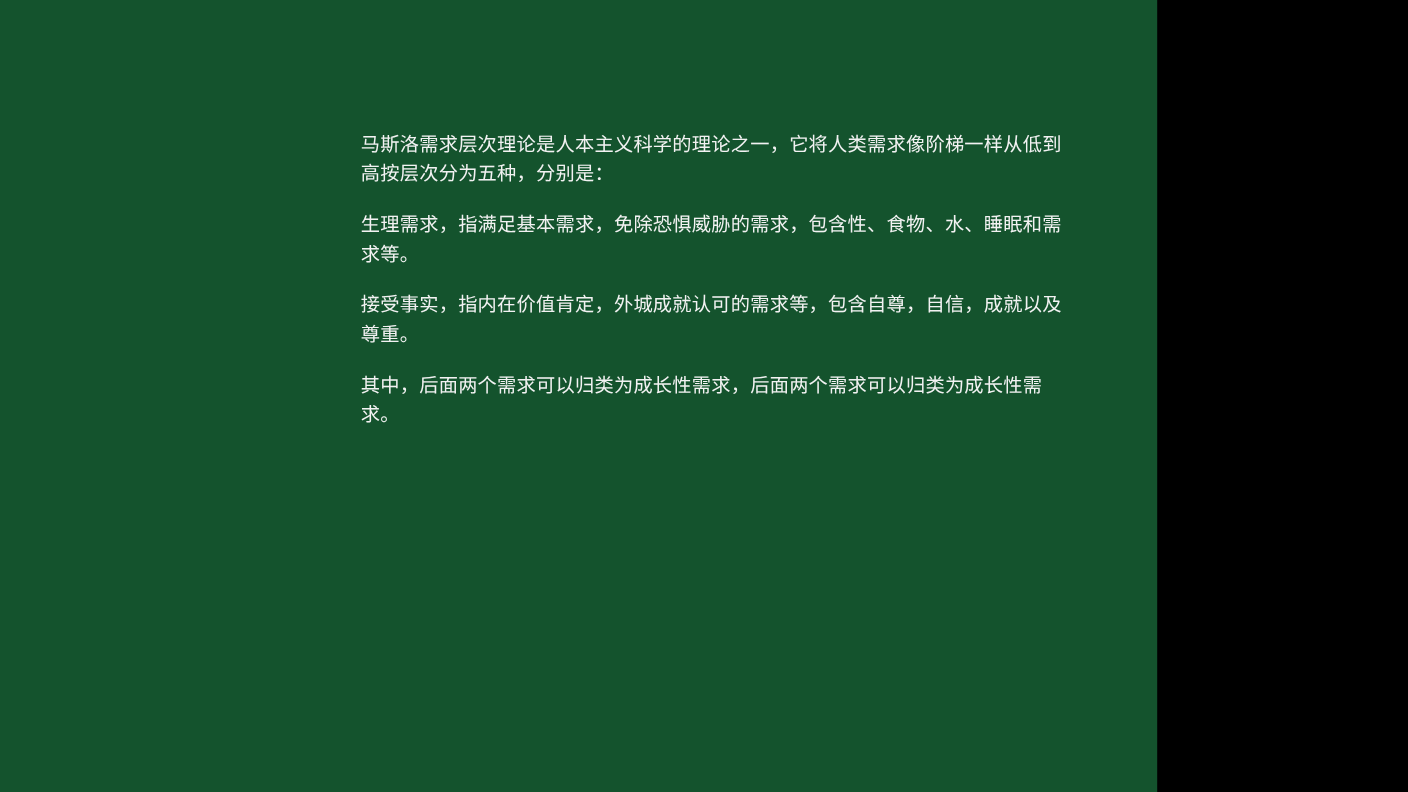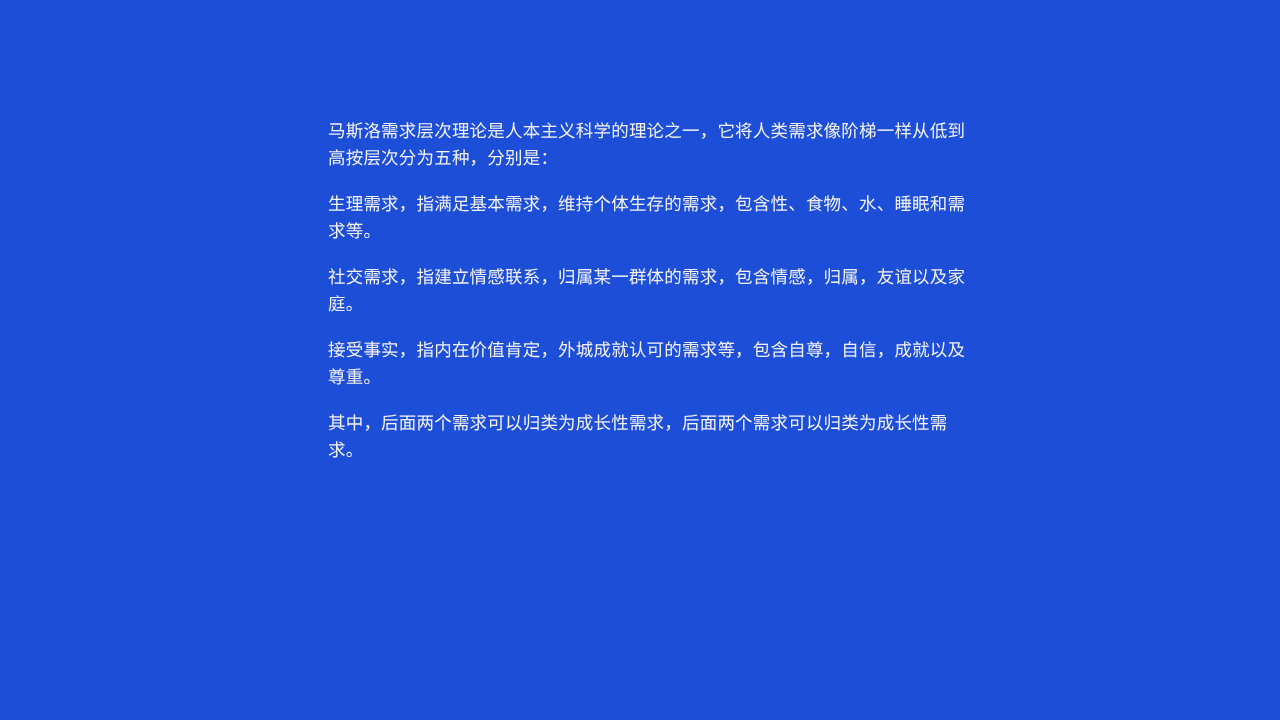--- a/index.html
+++ b/index.html
@@ -8,23 +8,23 @@
   }
   body {
     width: 1280px;
     height: 720px;
     background: #000000;
     font-family: "Liberation Sans", "DejaVu Sans", sans-serif;
     overflow: hidden;
   }
   #page {
     position: relative;
-    width: 1280px;
+    width: 1052px;
     height: 720px;
-    background: #1d4ed8;
+    background: #14532d;
   }
   #content {
     position: absolute;
     left: 328px;
     top: 118px;
     width: 640px;
   }
   .para {
     color: #f2f2f2;
     font-size: 17.5px;
@@ -37,18 +37,17 @@
   .para:last-child {
     margin-bottom: 0;
   }
 </style>
 </head>
 <body>
 
 <div id="page">
   <div id="content">
     <p class="para">马斯洛需求层次理论是人本主义科学的理论之一，它将人类需求像阶梯一样从低到高按层次分为五种，分别是：</p>
-    <p class="para">生理需求，指满足基本需求，维持个体生存的需求，包含性、食物、水、睡眠和需求等。</p>
-    <p class="para">社交需求，指建立情感联系，归属某一群体的需求，包含情感，归属，友谊以及家庭。</p>
+    <p class="para">生理需求，指满足基本需求，免除恐惧威胁的需求，包含性、食物、水、睡眠和需求等。</p>
     <p class="para">接受事实，指内在价值肯定，外城成就认可的需求等，包含自尊，自信，成就以及尊重。</p>
     <p class="para">其中，后面两个需求可以归类为成长性需求，后面两个需求可以归类为成长性需求。</p>
   </div>
 </div>
 
 </body></html>

